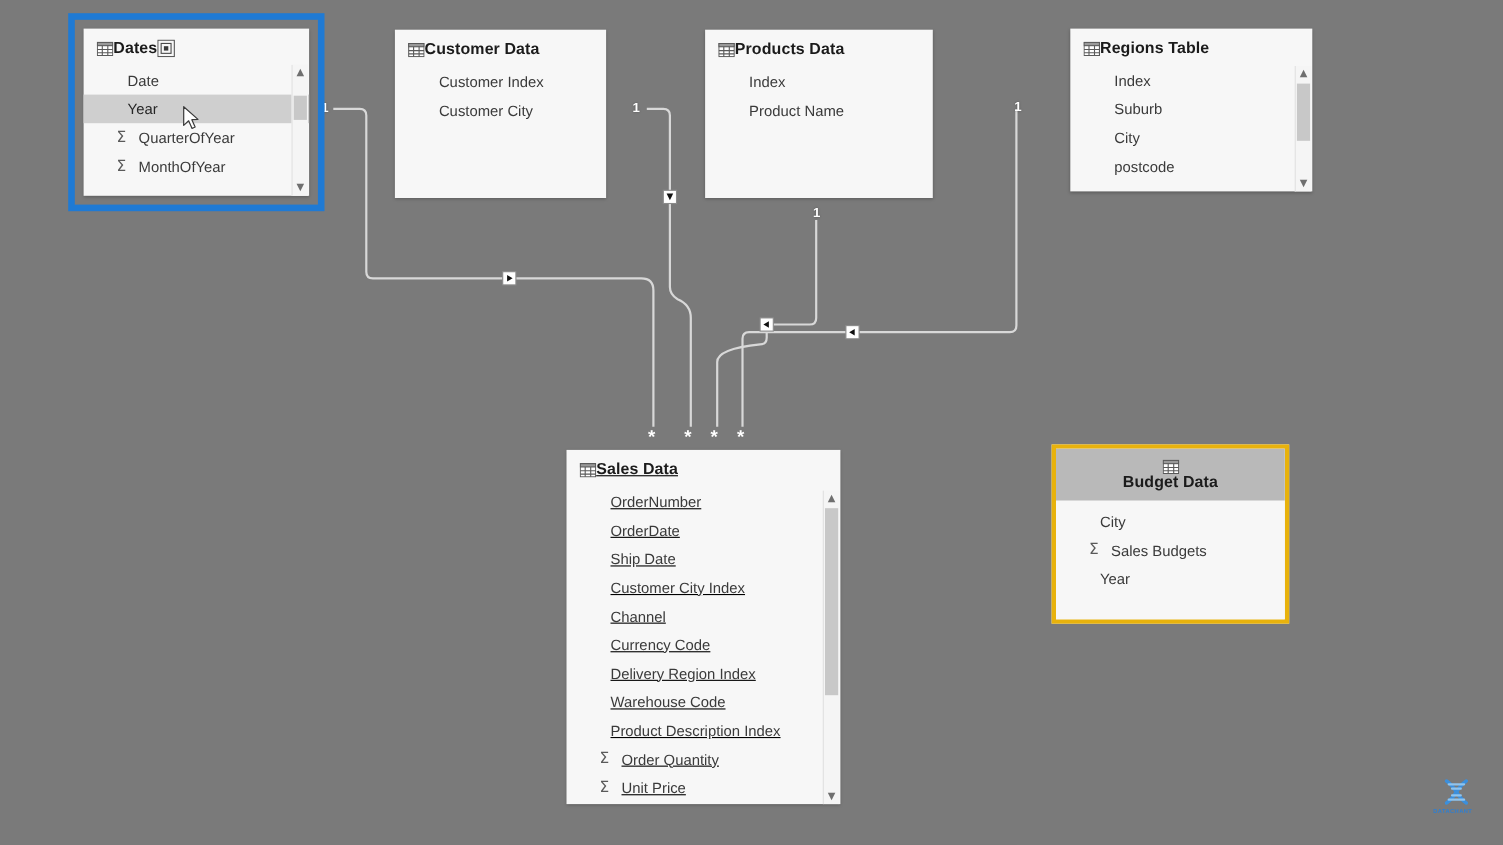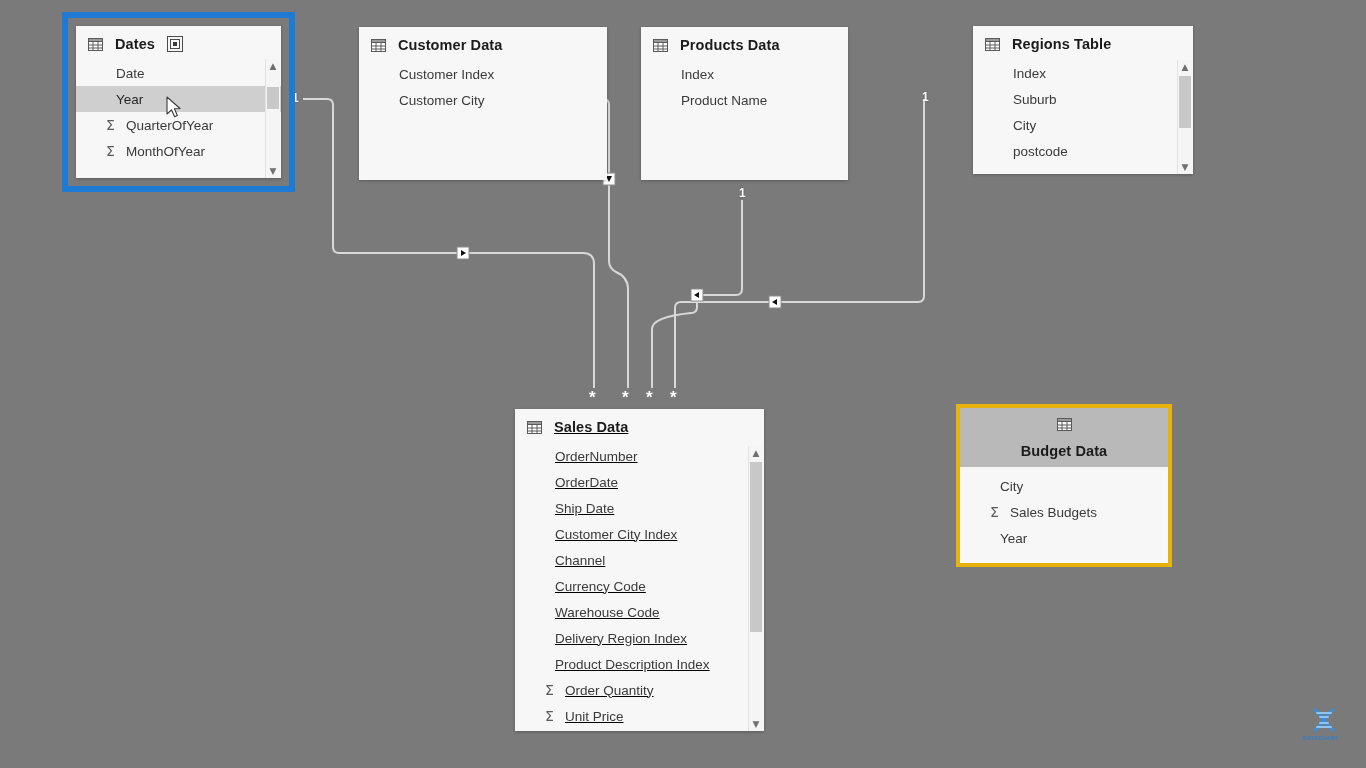--- a/index.html
+++ b/index.html
@@ -47,21 +47,21 @@
   
   .tbl {
     position: absolute;
     background: #f7f7f7;
     box-sizing: border-box;
     box-shadow: 0 1px 3px rgba(0,0,0,.25);
   }
   .tbl-head {
     display: flex;
     align-items: center;
-    gap: 12px;
+    gap: 0;
     padding: 10px 12px 6px 12px;
     box-sizing: border-box;
   }
   .tbl-title {
     font-size: 14.5px;
     font-weight: bold;
     color: #1b1b1b;
     letter-spacing: .1px;
     white-space: nowrap;
   }
@@ -254,21 +254,21 @@
         <span class="fld-name">MonthOfYear</span>
       </div>
     </div>
     <div class="sb" style="top:33px; height:119px;">
       <div class="sb-arrow up">▲</div>
       <div class="sb-thumb" style="top:28px; height:22px;"></div>
       <div class="sb-arrow down">▼</div>
     </div>
   </div>
 
-  <div class="tbl" style="left:359px; top:27px; width:248px; height:153px;">
+  <div class="tbl" style="left:359px; top:27px; width:192px; height:153px;">
     <div class="tbl-head">
       <span>
         <svg class="grid-icon" viewBox="0 0 15 13">
           <rect x="0.5" y="0.5" width="14" height="12" fill="#ffffff" stroke="#5a5a5a"></rect>
           <rect x="0.5" y="0.5" width="14" height="3" fill="#9a9a9a" stroke="#5a5a5a"></rect>
           <line x1="5" y1="3.5" x2="5" y2="12.5" stroke="#5a5a5a"></line>
           <line x1="10" y1="3.5" x2="10" y2="12.5" stroke="#5a5a5a"></line>
           <line x1="0.5" y1="7" x2="14.5" y2="7" stroke="#5a5a5a"></line>
           <line x1="0.5" y1="10" x2="14.5" y2="10" stroke="#5a5a5a"></line>
         </svg>
@@ -371,24 +371,24 @@
       <div class="fld">
           <span class="fld-name">Customer City Index</span>
         </div>
       <div class="fld">
           <span class="fld-name">Channel</span>
         </div>
       <div class="fld">
           <span class="fld-name">Currency Code</span>
         </div>
       <div class="fld">
+          <span class="fld-name">Delivery Region Index</span>
+        </div>
+      <div class="fld">
           <span class="fld-name">Warehouse Code</span>
-        </div>
-      <div class="fld">
-          <span class="fld-name">Delivery Region Index</span>
         </div>
       <div class="fld">
           <span class="fld-name">Product Description Index</span>
         </div>
       <div class="fld measure">
         <span class="sigma">Σ</span>
         <span class="fld-name">Order Quantity</span>
       </div>
       <div class="fld measure">
         <span class="sigma">Σ</span>

